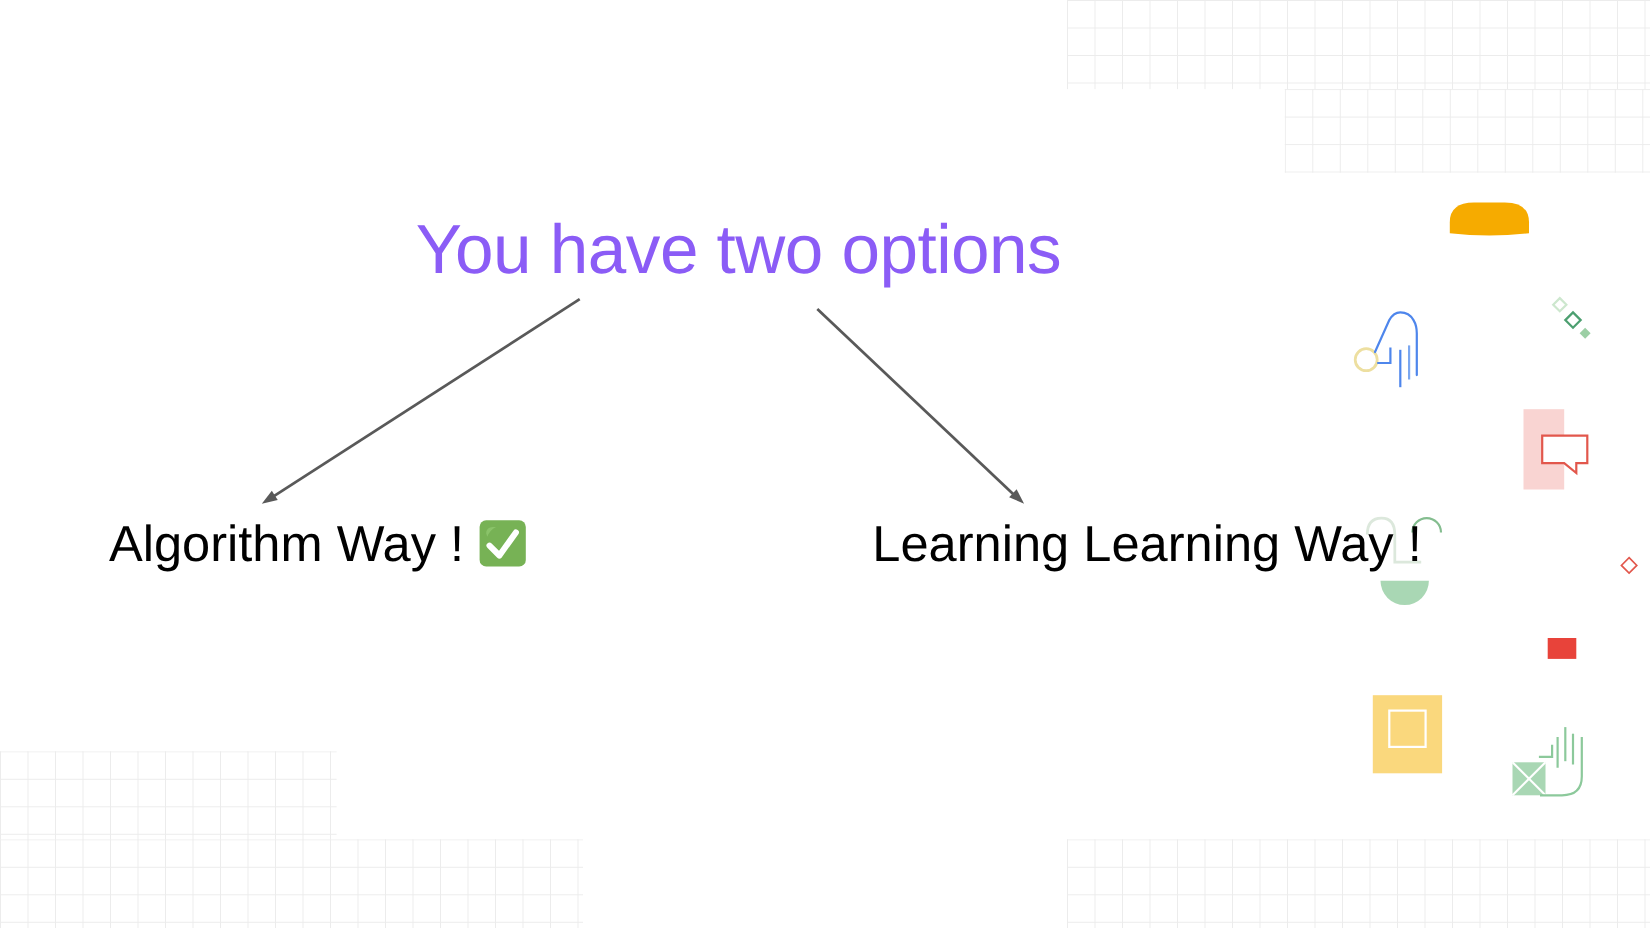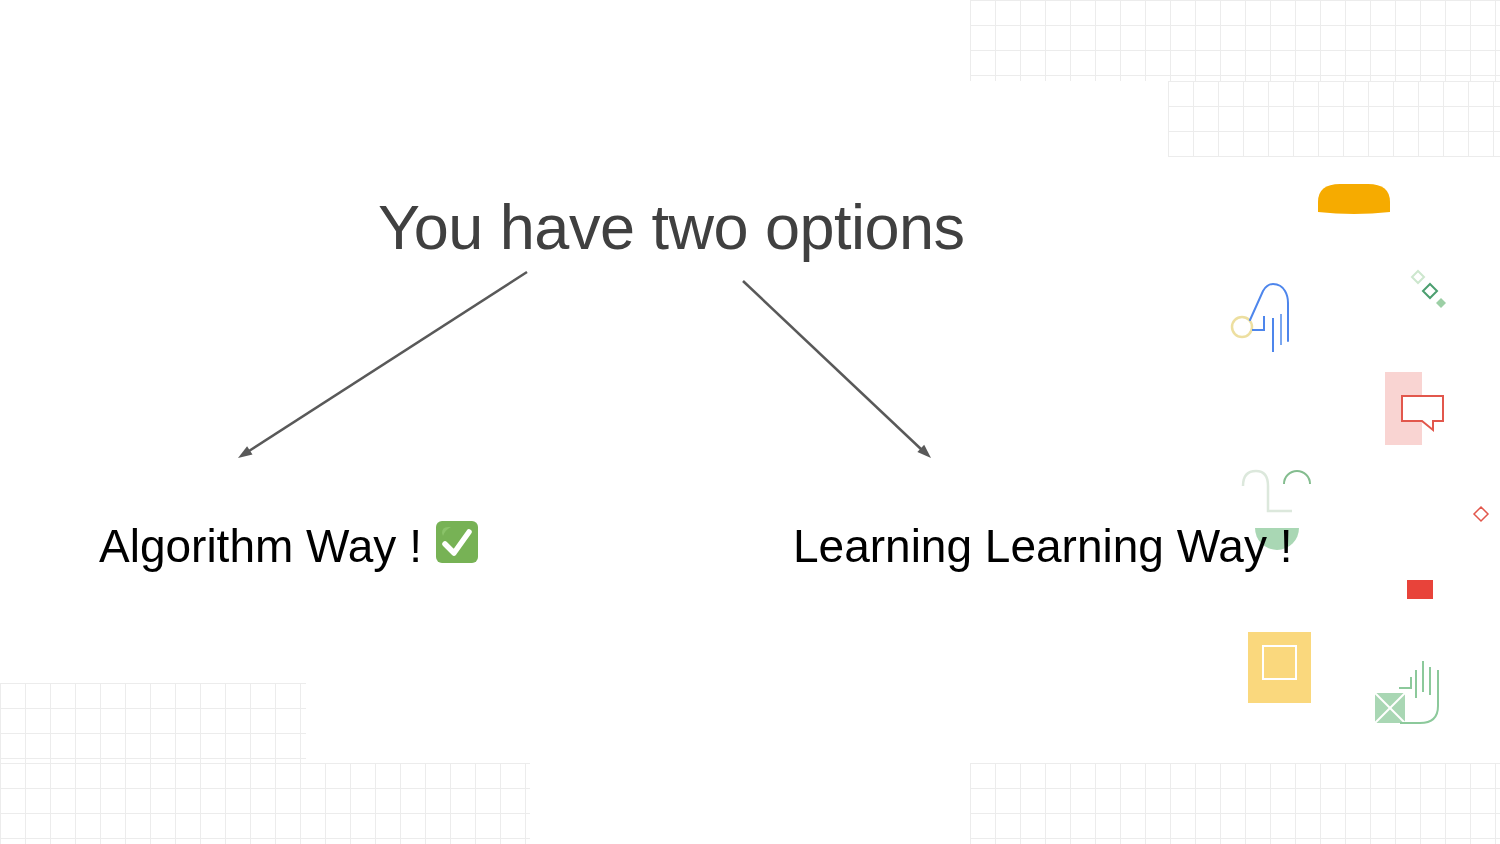--- a/index.html
+++ b/index.html
@@ -18,25 +18,25 @@
   #grid-tr-b { left:1168px; top:81px;  width:332px; height:76px; }
   #grid-bl-a { left:0;      top:683px; width:306px; height:80px; }
   #grid-bl-b { left:0;      top:763px; width:530px; height:81px; }
   #grid-br   { left:970px;  top:763px; width:530px; height:81px; }
 
   #decor-layer { position:absolute; left:0; top:0; z-index:1; pointer-events:none; }
 
   .page-title {
     position:absolute; left:378px; top:196px; z-index:2;
     font-size:63px; line-height:1; letter-spacing:-0.5px;
-    color:#404040; white-space:nowrap;
+    color:#8b5cf6; white-space:nowrap;
   }
   .option {
-    position:absolute; top:520px; z-index:2;
-    display:flex; align-items:flex-start; gap:13px;
+    position:absolute; top:468px; z-index:2;
+    display:flex; align-items:center; gap:13px;
     font-size:46px; line-height:1.15; color:#000000; white-space:nowrap;
   }
   #option-left  { left:99px;  }
   #option-right { left:793px; }
   .check-emoji { display:block; }
 </style>
 </head>
 <body>
 
 <div class="canvas">

